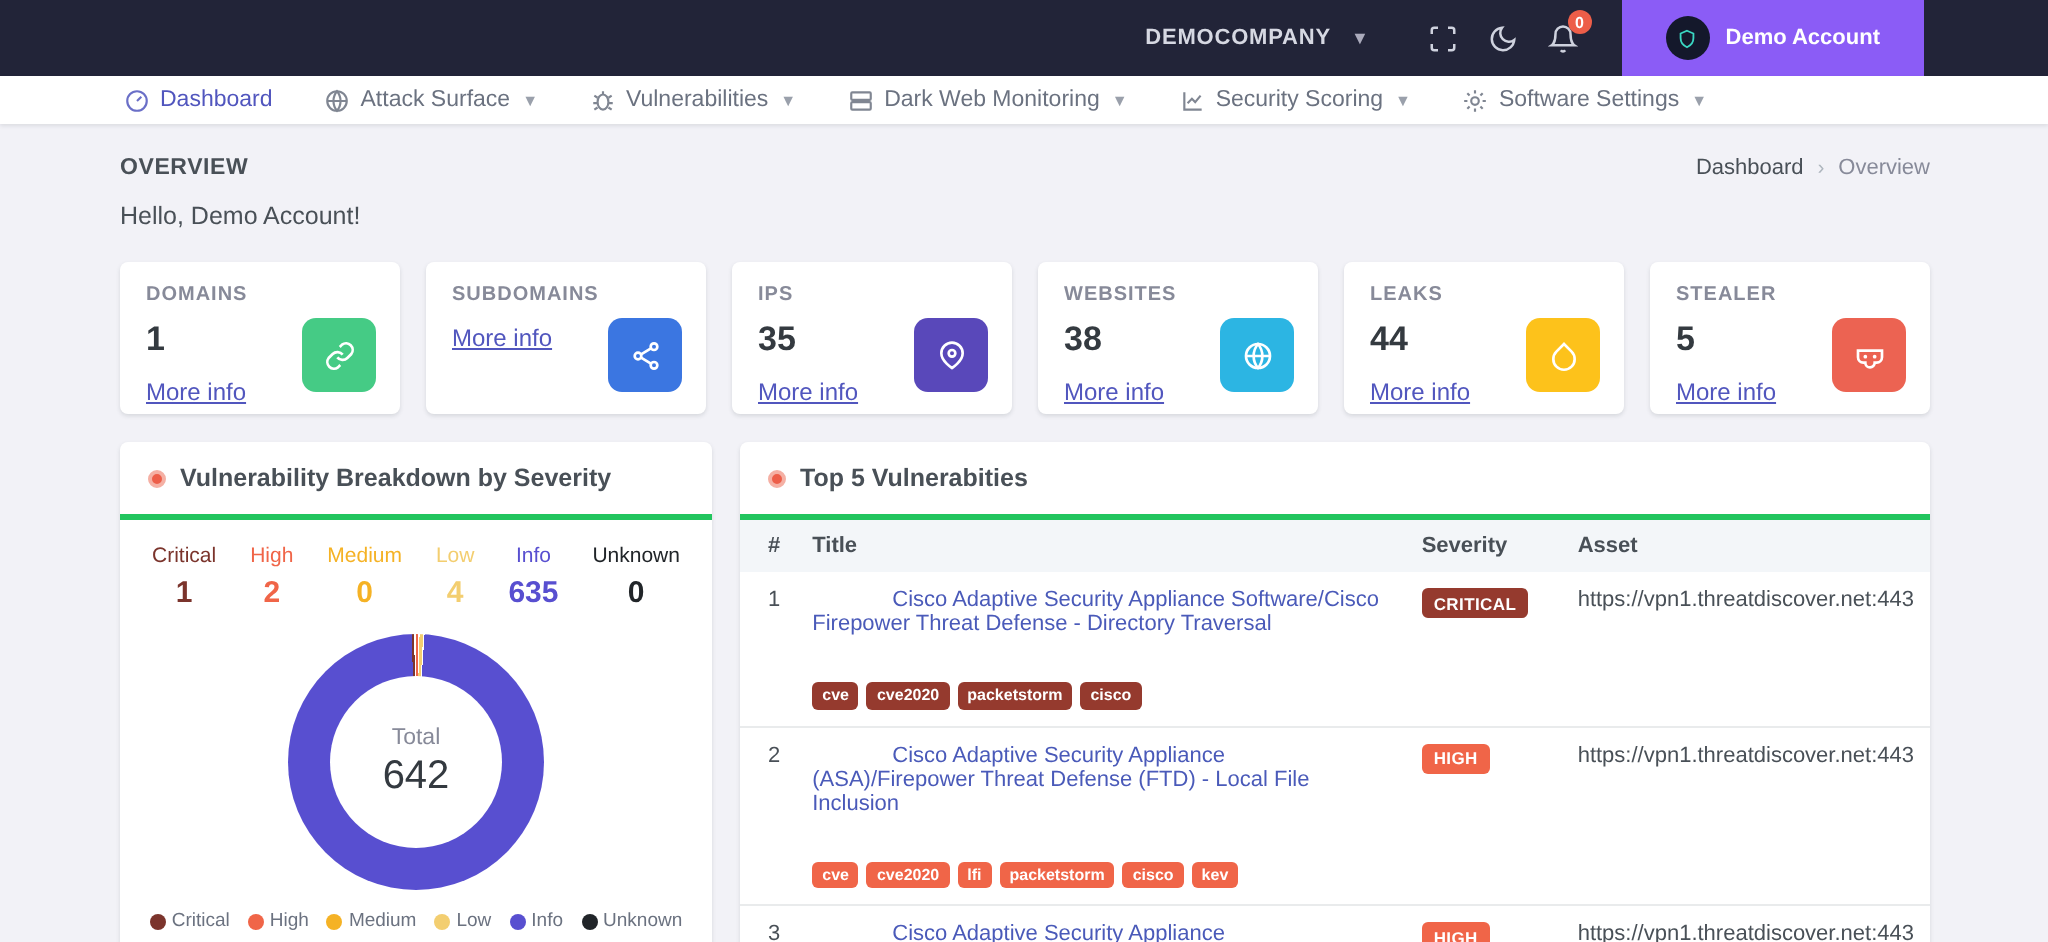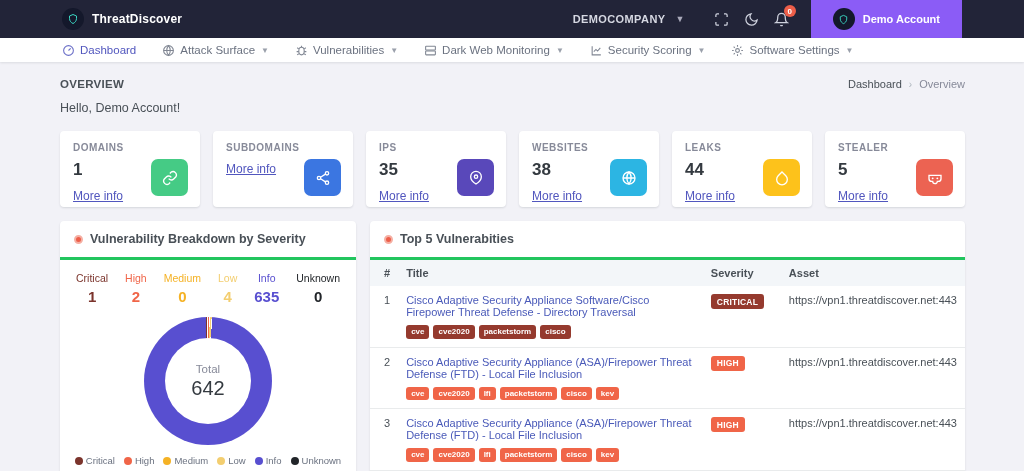--- a/index.html
+++ b/index.html
@@ -71,41 +71,33 @@
 
   
   .vuln-panel { flex:1; }
   .vtable { width:100%; border-collapse:collapse; }
   .vtable th { background:#f3f6f9; font-size:11px; color:#495057; text-align:left; padding:7px 8px; font-weight:bold; }
   .vtable th:first-child { padding-left:14px; width:26px; }
   .vtable td { border-bottom:1px solid #e9ebec; padding:8px; vertical-align:top; font-size:11px; }
   .vtable tr:last-child td { border-bottom:none; }
   .vtable td:first-child { padding-left:14px; color:#495057; }
   .col-sev { width:78px; } .col-asset { width:168px; }
-  .vuln-title { color:#4a5ab9; font-size:11px; cursor:pointer; }
-  .tag-row { margin-top:7px; display:flex; gap:4px; flex-wrap:wrap; }
+  .vuln-title { color:#4a5ab9; font-size:11px; cursor:pointer;margin-left:40px; }
+  .tag-row { margin-top:23px; display:flex; gap:4px; flex-wrap:wrap; }
   .tag { font-size:8px; font-weight:bold; color:#fff; border-radius:3px; padding:2px 5px 2.5px; }
   .sev-badge { font-size:8.5px; font-weight:bold; color:#fff; border-radius:3px; padding:2.5px 6px; letter-spacing:.2px; display:inline-block; }
   .sev-critical .tag, .sev-critical .sev-badge { background:#953a2e; }
   .sev-high .tag, .sev-high .sev-badge { background:#f06548; }
   .sev-low .tag, .sev-low .sev-badge { background:#f7cc53; color:#7a611c; }
   .asset { color:#495057; font-size:10.5px; }
 </style>
 </head>
 <body>
 
 <header class="topbar">
-  <div class="brand">
-    <span class="brand-logo">
-      <svg width="12" height="12" viewBox="0 0 24 24" fill="none" stroke="#3ad6c2" stroke-width="2">
-          <path d="M12 3l7 3v5c0 5-3.5 8.5-7 10-3.5-1.5-7-5-7-10V6z"></path>
-        </svg>
-    </span>
-    <span class="brand-name">ThreatDiscover</span>
-  </div>
   <div class="topbar-spacer"></div>
   <div class="company">
     <span>DEMOCOMPANY</span>
     <span class="caret">▼</span>
   </div>
   <div class="top-icon">
     <svg width="15" height="15" viewBox="0 0 24 24" fill="none" stroke="currentColor" stroke-width="2">
         <path d="M8 3H5a2 2 0 0 0-2 2v3M16 3h3a2 2 0 0 1 2 2v3M8 21H5a2 2 0 0 1-2-2v-3M16 21h3a2 2 0 0 0 2-2v-3"></path>
       </svg>
   </div>

